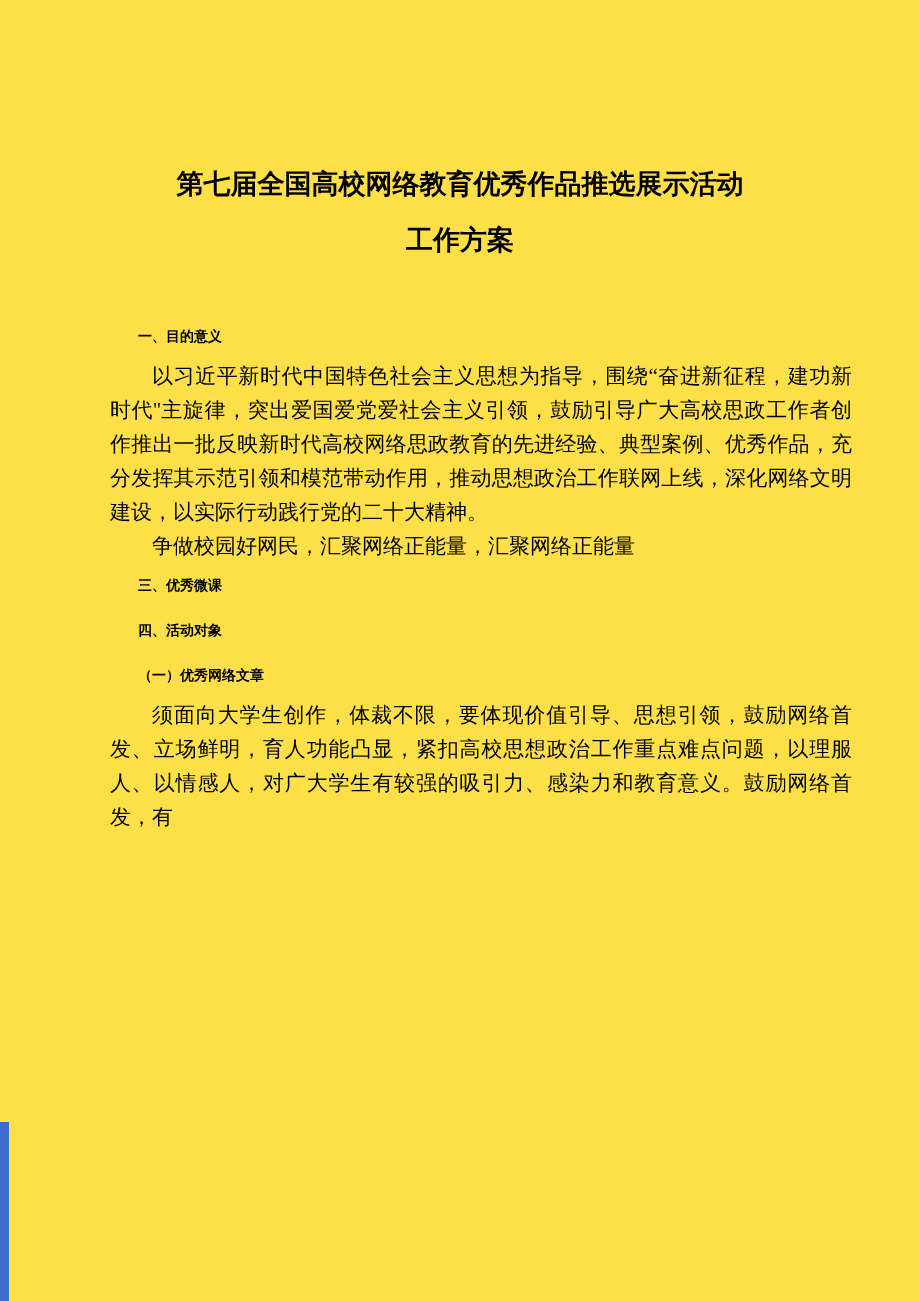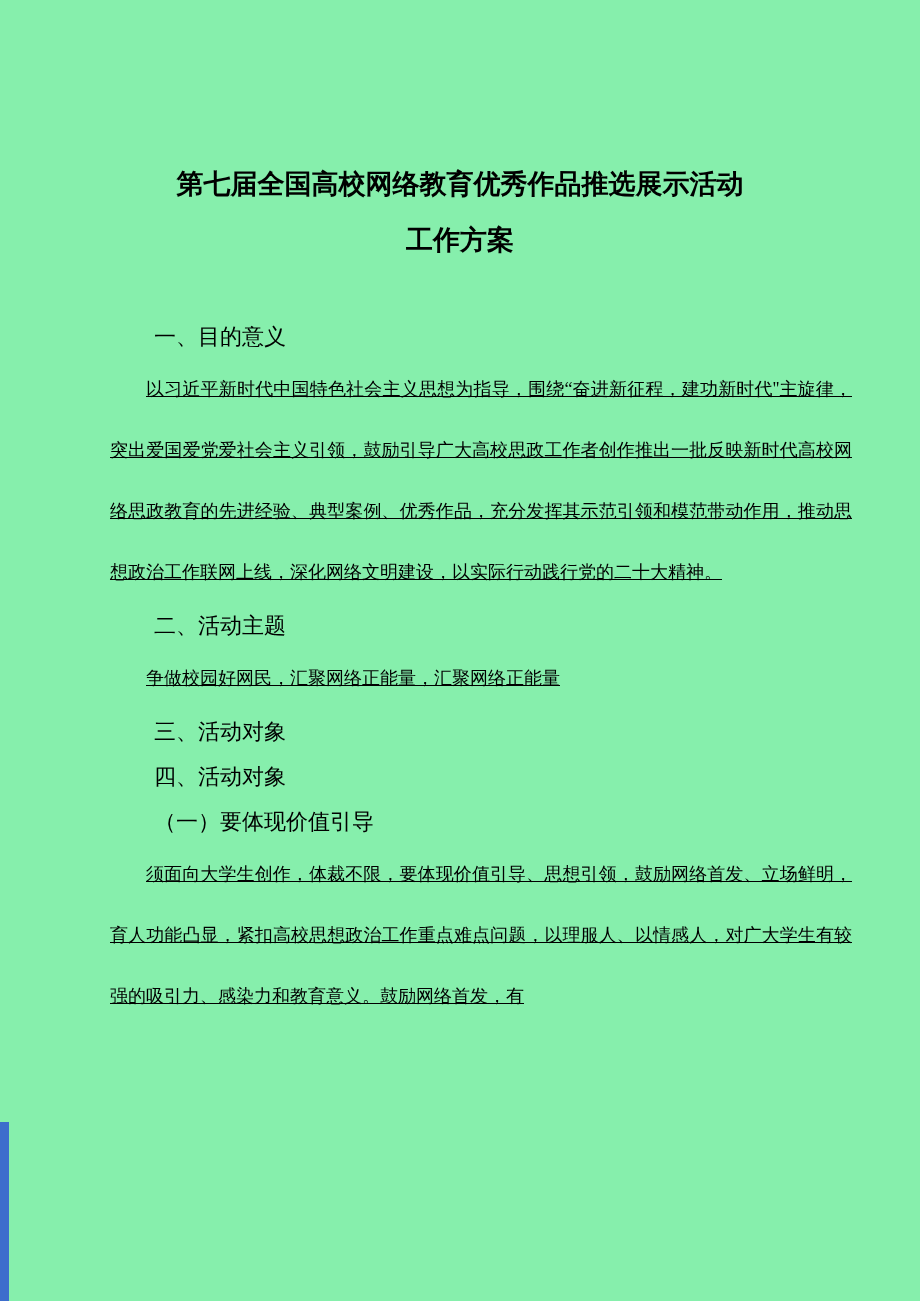--- a/index.html
+++ b/index.html
@@ -4,21 +4,21 @@
 <style>
   html, body {
     margin: 0;
     padding: 0;
     background: #ffffff;
   }
   .page {
     position: relative;
     width: 920px;
     height: 1301px;
-    background: #86efac;
+    background: #fde047;
     overflow: hidden;
     color: #000000;
   }
   .left-bar {
     position: absolute;
     left: 0;
     top: 1122px;
     width: 9px;
     height: 179px;
     background: #3d6dcc;
@@ -36,58 +36,56 @@
   }
   .content {
     margin: 46px 66px 0 110px;
     width: 742px;
   }
   .content p {
     margin: 0;
   }
   .sec-heading {
     font-family: "Liberation Sans", "DejaVu Sans", sans-serif;
-    font-weight: 400;
-    font-size: 22px;
+    font-weight: 700;
+    font-size: 14px;
     line-height: 45px;
     text-indent: 2em;
     color: #000000;
   }
   .body-p {
     font-family: "Liberation Serif", "DejaVu Serif", serif;
-    font-size: 18px;
-    line-height: 61px;
+    font-size: 21px;
+    line-height: 34px;
     text-align: justify;
     text-indent: 2em;
     color: #000000;
-    text-decoration: underline;
   }
 </style>
 </head>
 <body>
 
 <div class="page">
 
   <div class="left-bar"></div>
 
   <div class="title-block">
     <div class="doc-title">第七届全国高校网络教育优秀作品推选展示活动</div>
     <div class="doc-title">工作方案</div>
   </div>
 
   <div class="content">
 
     <p class="sec-heading">一、目的意义</p>
     <p class="body-p">以习近平新时代中国特色社会主义思想为指导，围绕“奋进新征程，建功新时代''主旋律，突出爱国爱党爱社会主义引领，鼓励引导广大高校思政工作者创作推出一批反映新时代高校网络思政教育的先进经验、典型案例、优秀作品，充分发挥其示范引领和模范带动作用，推动思想政治工作联网上线，深化网络文明建设，以实际行动践行党的二十大精神。</p>
 
-    <p class="sec-heading">二、活动主题</p>
     <p class="body-p">争做校园好网民，汇聚网络正能量，汇聚网络正能量</p>
 
-    <p class="sec-heading">三、活动对象</p>
+    <p class="sec-heading">三、优秀微课</p>
 
     <p class="sec-heading">四、活动对象</p>
 
-    <p class="sec-heading">（一）要体现价值引导</p>
+    <p class="sec-heading">（一）优秀网络文章</p>
     <p class="body-p">须面向大学生创作，体裁不限，要体现价值引导、思想引领，鼓励网络首发、立场鲜明，育人功能凸显，紧扣高校思想政治工作重点难点问题，以理服人、以情感人，对广大学生有较强的吸引力、感染力和教育意义。鼓励网络首发，有</p>
 
   </div>
 
 </div>
 
 </body></html>

